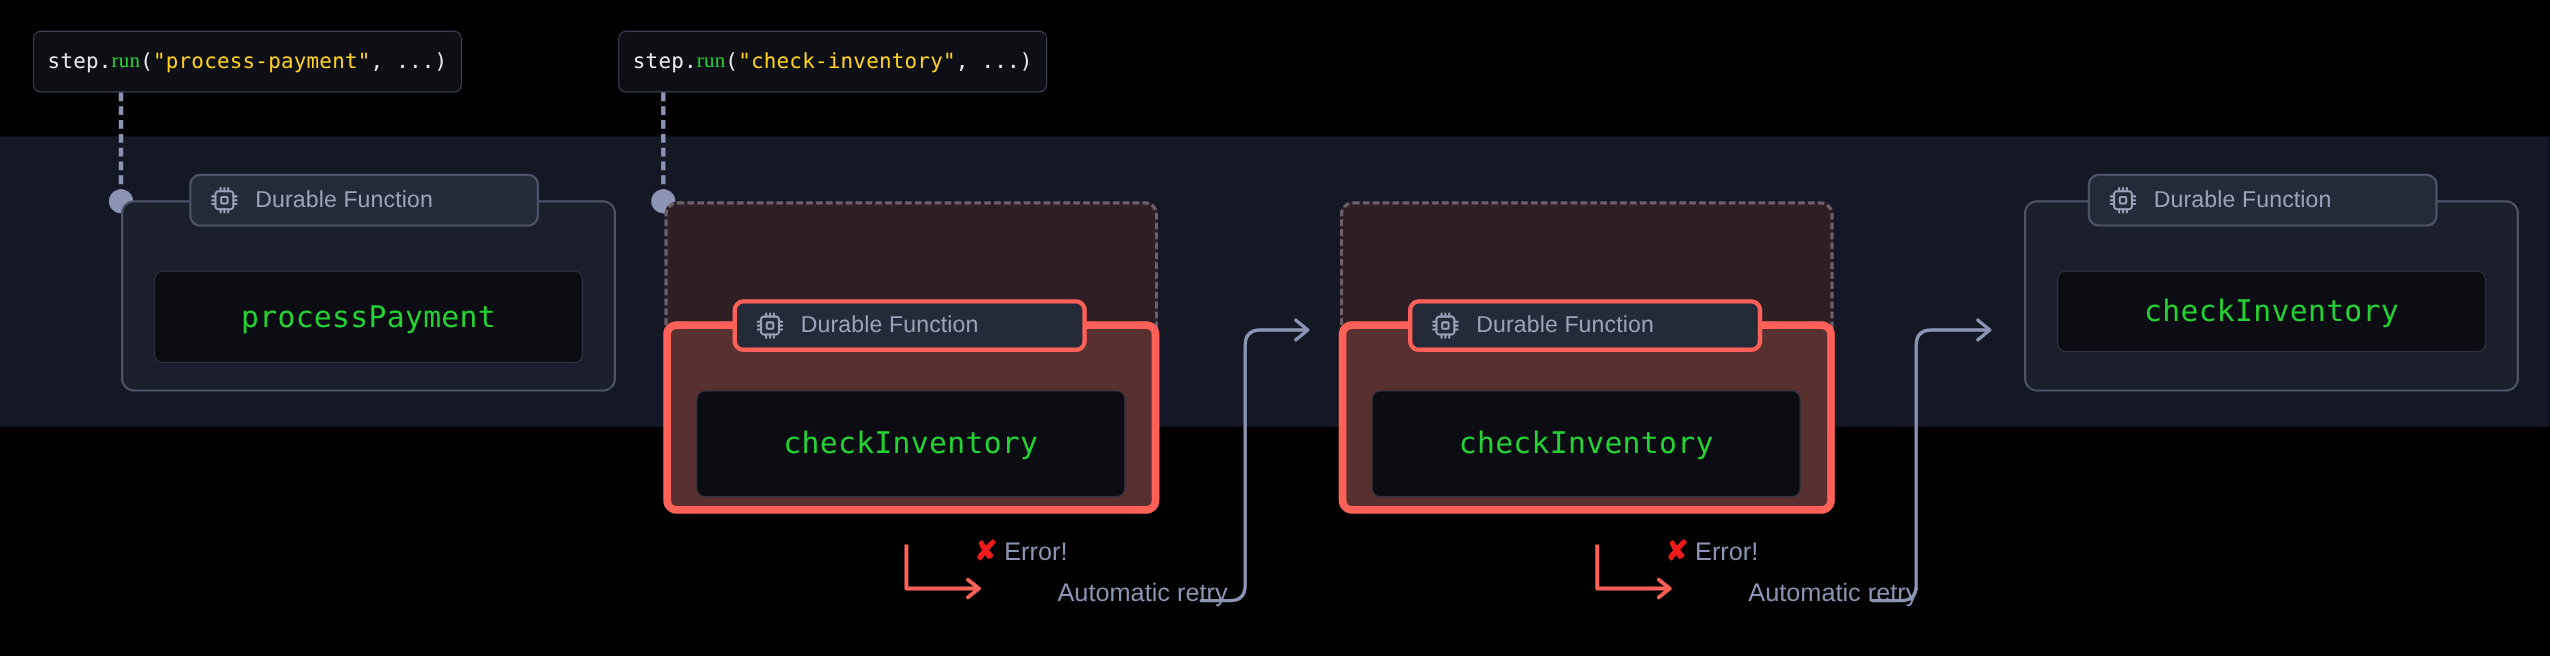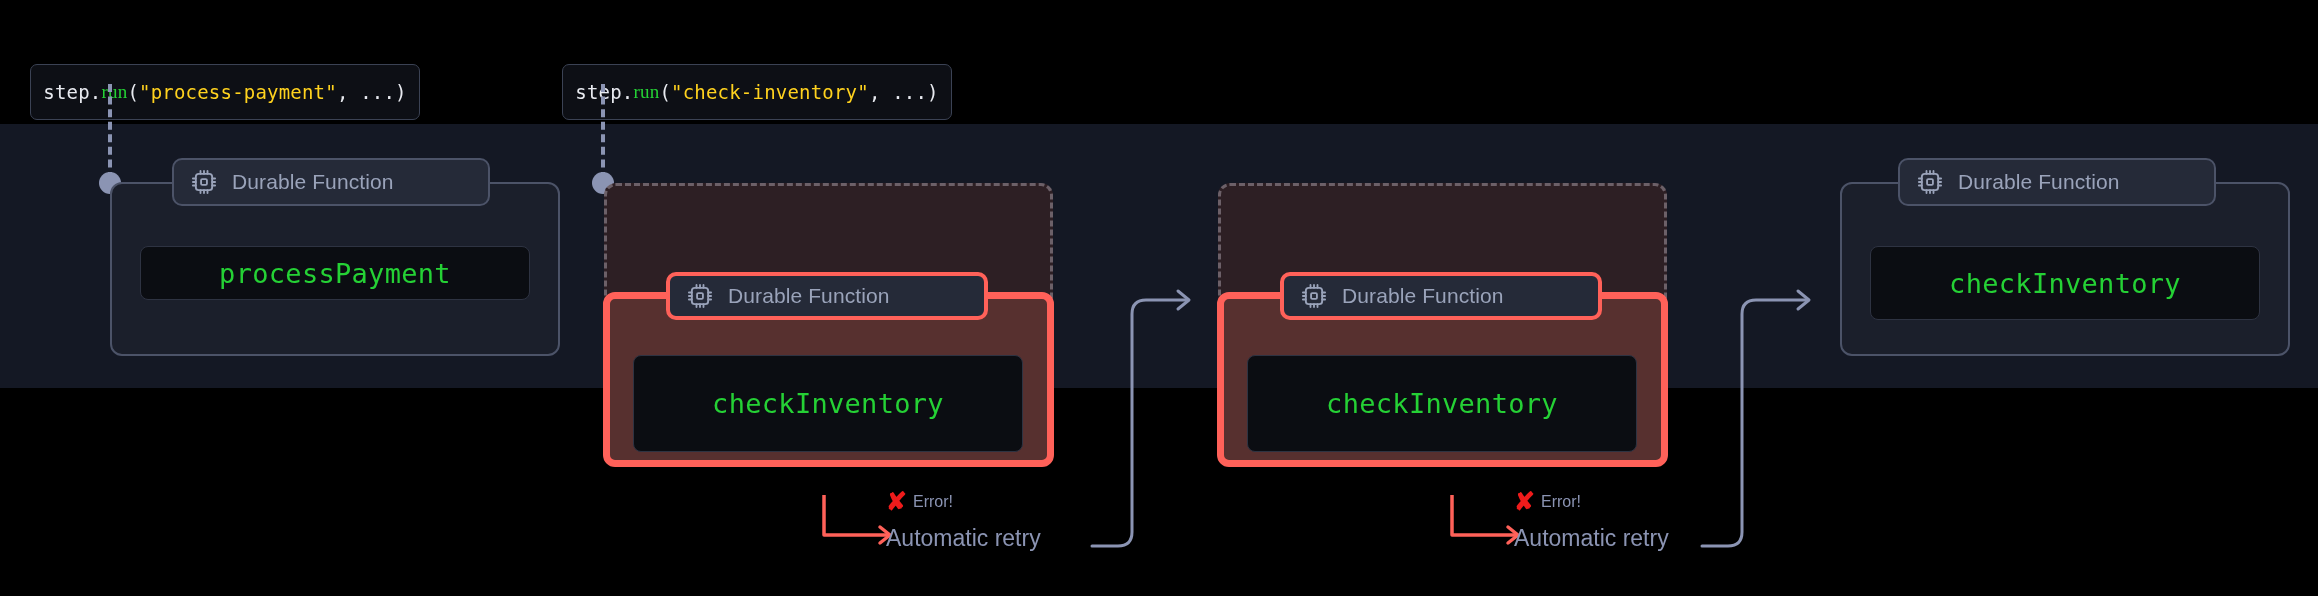--- a/index.html
+++ b/index.html
@@ -32,21 +32,20 @@
     border:1.5px solid #3b4254;
     border-radius:7px;
     display:flex;
     align-items:center;
     justify-content:center;
     font-family:"DejaVu Sans Mono","Liberation Mono",monospace;
     font-size:19px;
     letter-spacing:.2px;
     white-space:pre;
     color:#e8eaf0;
-    margin-top:36px;
   }
   .tok-fn{color:#25d135;font-family:Liberation Serif, serif;}
   .tok-punc{color:#e8eaf0;}
   .tok-str{color:#ffd21e;}
 
   
   .dash-line{
     position:absolute;
     width:0;
     border-left:4px dashed #8b94b3;
@@ -143,29 +142,30 @@
     gap:6px;
     white-space:nowrap;
   }
   .err-x{
     font-size:25px;
     color:#ef1b1b;
     font-weight:bold;
     line-height:1;
   }
   .err-title{
-    font-size:16px;
+    font-size:23px;
     color:#8b94b3;
     line-height:1;
   }
   .err-sub{
     margin-top:11px;
     font-size:23px;
     color:#8b94b3;
     white-space:nowrap;
+    text-align:right;
   }
 
   .retry-arrow{ position:absolute; }
 </style>
 </head>
 <body>
 
 <div id="stage">
 
   <div class="band"></div>
@@ -184,21 +184,21 @@
 
   <div class="fn-box ok" style="left:110px;top:182px;width:450px;height:174px;"></div>
   <div class="badge ok" style="left:172px;top:158px;width:318px;">
     <svg class="chip-icon" viewBox="0 0 24 24" fill="none" stroke="#9aa3ba" stroke-width="1.6" stroke-linecap="round">
       <rect x="5" y="5" width="14" height="14" rx="2.5"></rect>
       <rect x="9.5" y="9.5" width="5" height="5" rx="1"></rect>
       <path d="M9 2.5v2.5M12 2.5v2.5M15 2.5v2.5M9 19v2.5M12 19v2.5M15 19v2.5M2.5 9H5M2.5 12H5M2.5 15H5M19 9h2.5M19 12h2.5M19 15h2.5"></path>
     </svg>
     <span class="badge-label">Durable Function</span>
   </div>
-  <div class="code-plate" style="left:140px;top:246px;width:390px;height:54px;">
+  <div class="code-plate" style="left:140px;top:246px;width:390px;height:84px;">
     <span>processPayment</span>
   </div>
 
   <div class="ghost-box" style="left:604px;top:183px;width:449px;height:208px;"></div>
   <div class="fn-box fail" style="left:603px;top:292px;width:451px;height:175px;"></div>
   <div class="badge fail" style="left:666px;top:272px;width:322px;">
     <svg class="chip-icon" viewBox="0 0 24 24" fill="none" stroke="#9aa3ba" stroke-width="1.6" stroke-linecap="round">
       <rect x="5" y="5" width="14" height="14" rx="2.5"></rect>
       <rect x="9.5" y="9.5" width="5" height="5" rx="1"></rect>
       <path d="M9 2.5v2.5M12 2.5v2.5M15 2.5v2.5M9 19v2.5M12 19v2.5M15 19v2.5M2.5 9H5M2.5 12H5M2.5 15H5M19 9h2.5M19 12h2.5M19 15h2.5"></path>

